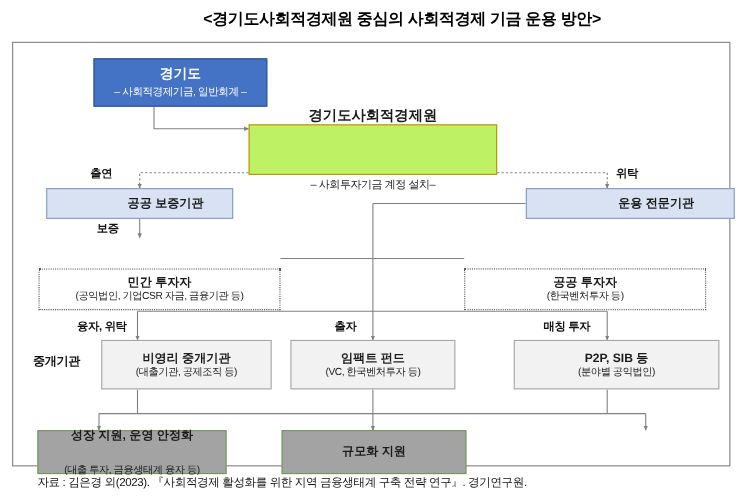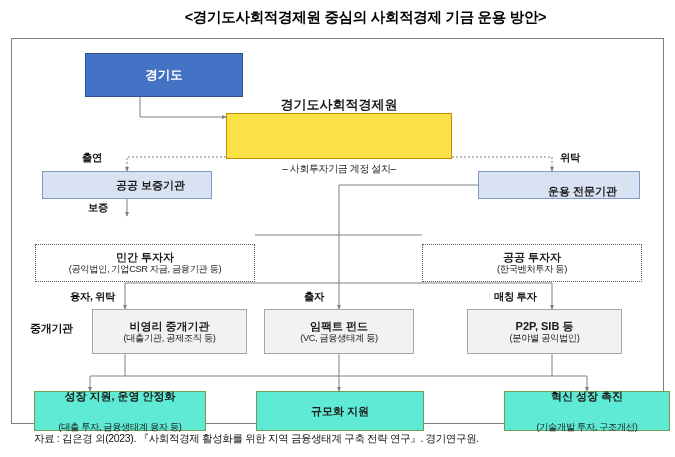--- a/index.html
+++ b/index.html
@@ -20,30 +20,30 @@
   .box{
     position:absolute;box-sizing:border-box;display:flex;
     flex-direction:column;align-items:center;justify-content:center;
     text-align:center;line-height:1.18;
   }
   .box .t1{font-weight:bold;}
   .box .t2{font-size:9.3px;font-weight:normal;letter-spacing:-0.4px;}
   .b-gyeonggi{background:#4472C4;border:1px solid #2f528f;color:#fff;}
   .b-gyeonggi .t1{font-size:12.5px;}
   .b-gyeonggi .t2{color:#fff;font-size:9.6px;margin-top:3px;}
-  .b-center{background:#fde047;border:1px solid #bf8f00;color:#1a1a1a;gap:48px;}
+  .b-center{background:#bef264;border:1px solid #bf8f00;color:#1a1a1a;gap:48px;}
   .b-center .t1{font-size:13px;}
   .b-center .t2{font-size:10px;margin-top:3px;}
   .b-lblue{background:#D9E2F3;border:1px solid #7f9ac8;}
   .b-lblue .t1{font-size:11px;margin-left:47px;}
   .b-dashed{background:#fff;border:1.2px dotted #595959;margin-top:28px;}
   .b-dashed .t1{font-size:11px;}
   .b-gray{background:#F2F2F2;border:1px solid #a6a6a6;}
   .b-gray .t1{font-size:11px;}
-  .b-green{background:#5eead4;border:1px solid #6f9c55;gap:19px;}
+  .b-green{background:#a3a3a3;border:1px solid #6f9c55;gap:19px;}
   .b-green .t1{font-size:11px;}
   .lbl{
     position:absolute;font-size:10.3px;font-weight:bold;
     letter-spacing:-0.3px;white-space:nowrap;color:#111;
   }
   .lbl-side{
     position:absolute;font-size:11px;font-weight:bold;
     letter-spacing:-0.3px;white-space:nowrap;color:#111;
   }
   #source{
@@ -98,36 +98,37 @@
       <path d="M 78 337 L 575 337"></path>
 
       <path d="M 78 337 L 78 352" marker-end="url(#arw)"></path>
       <path d="M 327 337 L 327 352" marker-end="url(#arw)"></path>
       <path d="M 575 337 L 575 352" marker-end="url(#arw)"></path>
     </g>
   </svg>
 
   <div class="box b-gyeonggi" style="left:49px;top:14px;width:158px;height:44px;margin-left:24px;">
     <span class="t1">경기도</span>
+    <span class="t2">– 사회적경제기금, 일반회계 –</span>
   </div>
 
   <div class="box b-center" style="left:214px;top:74px;width:226px;height:46px;">
     <span class="t1">경기도사회적경제원</span>
     <span class="t2">– 사회투자기금 계정 설치–</span>
   </div>
 
   <div class="lbl" style="left:70px;top:112px;">출연</div>
 
   <div class="box b-lblue" style="left:30px;top:132px;width:170px;height:28px;">
     <span class="t1">공공 보증기관</span>
   </div>
 
   <div class="lbl" style="left:548px;top:112px;">위탁</div>
 
-  <div class="box b-lblue" style="left:466px;top:132px;width:162px;height:28px;justify-content:flex-end;">
+  <div class="box b-lblue" style="left:466px;top:132px;width:190px;height:28px;">
     <span class="t1">운용 전문기관</span>
   </div>
 
   <div class="lbl" style="left:76px;top:162px;">보증</div>
 
   <div class="box b-dashed" style="left:23px;top:177px;width:220px;height:38px;">
     <span class="t1">민간 투자자</span>
     <span class="t2">(공익법인, 기업CSR 자금, 금융기관 등)</span>
   </div>
 
@@ -142,39 +143,35 @@
 
   <div class="box b-gray" style="left:80px;top:270px;width:155px;height:45px;">
     <span class="t1">비영리 중개기관</span>
     <span class="t2">(대출기관, 공제조직 등)</span>
   </div>
 
   <div class="lbl" style="left:292px;top:251px;">출자</div>
 
   <div class="box b-gray" style="left:252px;top:270px;width:150px;height:45px;">
     <span class="t1">임팩트 펀드</span>
-    <span class="t2">(VC, 금융생태계 등)</span>
+    <span class="t2">(VC, 한국벤처투자 등)</span>
   </div>
 
   <div class="lbl" style="left:482px;top:251px;">매칭 투자</div>
 
-  <div class="box b-gray" style="left:455px;top:270px;width:155px;height:45px;">
+  <div class="box b-gray" style="left:455px;top:270px;width:187px;height:45px;">
     <span class="t1">P2P, SIB 등</span>
     <span class="t2">(분야별 공익법인)</span>
   </div>
 
   <div class="box b-green" style="left:22px;top:352px;width:172px;height:40px;">
     <span class="t1">성장 지원, 운영 안정화</span>
     <span class="t2">(대출 투자, 금융생태계 융자 등)</span>
   </div>
 
   <div class="box b-green" style="left:244px;top:352px;width:168px;height:40px;">
     <span class="t1">규모화 지원</span>
   </div>
 
-  <div class="box b-green" style="left:492px;top:352px;width:166px;height:40px;">
-    <span class="t1">혁신 성장 촉진</span>
-    <span class="t2">(기술개발 투자, 구조개선)</span>
-  </div>
 
 </div>
 
 <div id="source">자료 : 김은경 외(2023). 『사회적경제 활성화를 위한 지역 금융생태계 구축 전략 연구』. 경기연구원.</div>
 
 </body></html>

